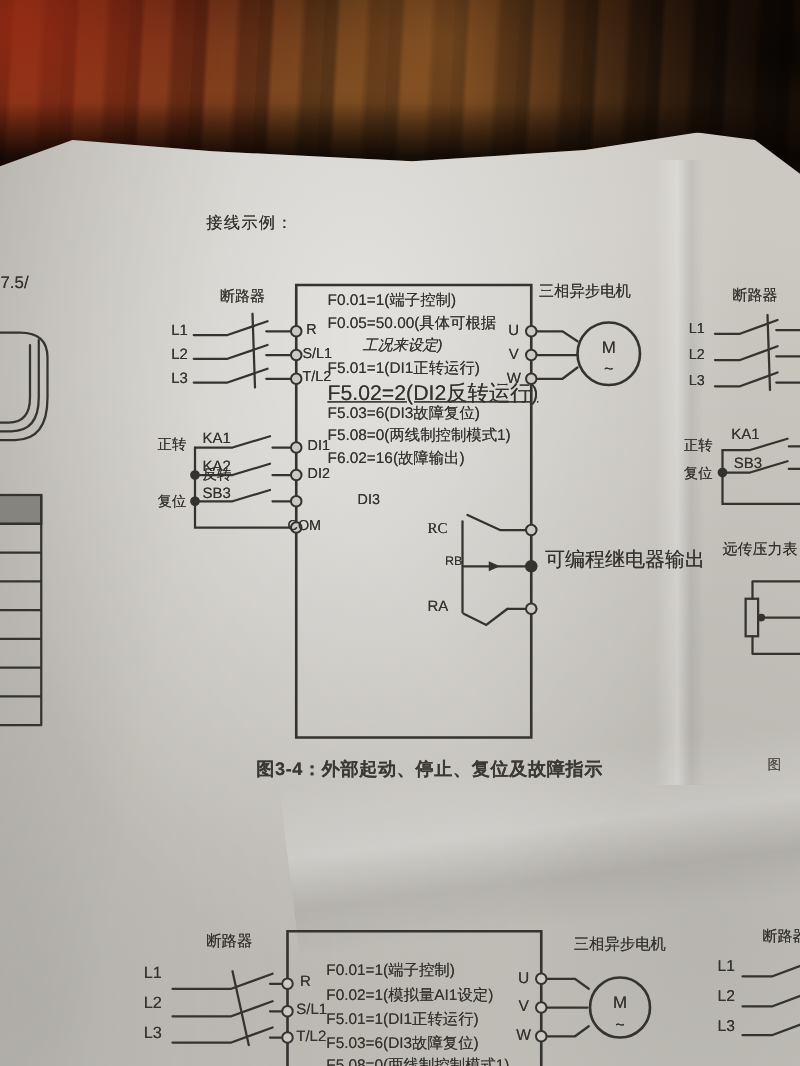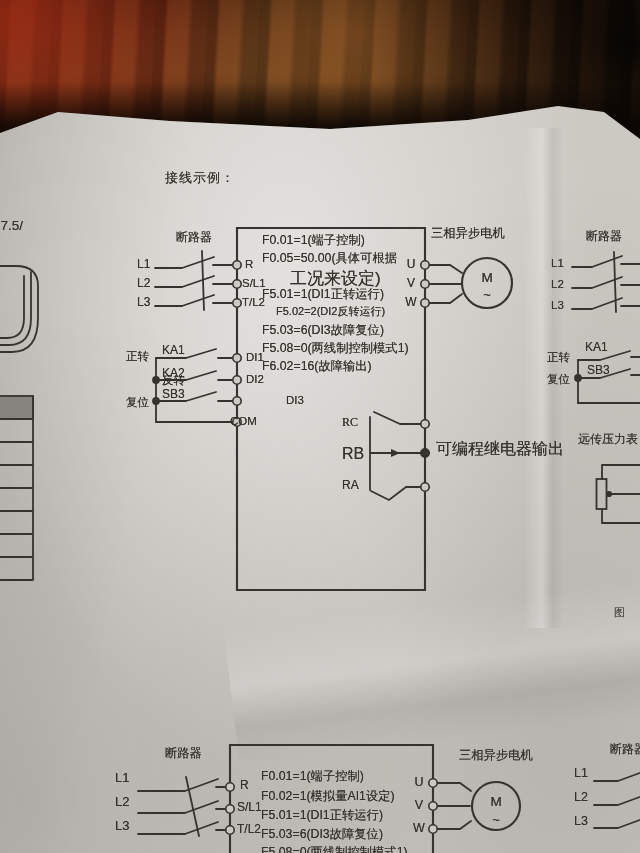--- a/index.html
+++ b/index.html
@@ -154,23 +154,23 @@
   <div class="lbl" style="left:137px;top:258px;font-size:12px;">L1</div>
   <div class="lbl" style="left:137px;top:277px;font-size:12px;">L2</div>
   <div class="lbl" style="left:137px;top:296px;font-size:12px;">L3</div>
 
   <div class="lbl" style="left:245px;top:258px;font-size:11.5px;">R</div>
   <div class="lbl" style="left:242px;top:277px;font-size:11.5px;">S/L1</div>
   <div class="lbl" style="left:242px;top:296px;font-size:11.5px;">T/L2</div>
 
   <div class="lbl" style="left:262px;top:234px;font-size:12.3px;">F0.01=1(端子控制)</div>
   <div class="lbl" style="left:262px;top:252px;font-size:12.3px;">F0.05=50.00(具体可根据</div>
-  <div class="lbl" style="left:290px;top:270px;font-size:17px;">工况来设定)</div>
+  <div class="lbl" style="left:290px;top:270px;font-size:12px;font-style:italic;">工况来设定)</div>
   <div class="lbl" style="left:262px;top:288px;font-size:12.3px;">F5.01=1(DI1正转运行)</div>
-  <div class="lbl" style="left:276px;top:306px;font-size:11px;">F5.02=2(DI2反转运行)</div>
+  <div class="lbl" style="left:262px;top:306px;font-size:17px;text-decoration:underline;">F5.02=2(DI2反转运行)</div>
   <div class="lbl" style="left:262px;top:324px;font-size:12.3px;">F5.03=6(DI3故障复位)</div>
   <div class="lbl" style="left:262px;top:342px;font-size:12.3px;">F5.08=0(两线制控制模式1)</div>
   <div class="lbl" style="left:262px;top:360px;font-size:12.3px;">F6.02=16(故障输出)</div>
 
   <div class="lbl" style="left:246px;top:351px;font-size:11.5px;">DI1</div>
   <div class="lbl" style="left:246px;top:373px;font-size:11.5px;">DI2</div>
   <div class="lbl" style="left:246px;top:394px;font-size:11.5px;padding-left:40px;">DI3</div>
   <div class="lbl" style="left:230px;top:415px;font-size:11.5px;">COM</div>
 
   <div class="lbl" style="left:126px;top:350px;font-size:11.5px;">正转</div>
@@ -181,34 +181,35 @@
   <div class="lbl" style="left:162px;top:388px;font-size:12px;">SB3</div>
 
   <div class="lbl ctr" style="left:403px;top:258px;width:16px;font-size:12px;">U</div>
   <div class="lbl ctr" style="left:403px;top:277px;width:16px;font-size:12px;">V</div>
   <div class="lbl ctr" style="left:403px;top:296px;width:16px;font-size:12px;">W</div>
   <div class="lbl" style="left:431px;top:227px;font-size:12.3px;">三相异步电机</div>
   <div class="lbl ctr" style="left:479px;top:271px;width:16px;font-size:13.5px;">M</div>
   <div class="lbl ctr" style="left:481px;top:288px;width:12px;font-size:13px;">~</div>
 
   <div class="lbl" style="left:342px;top:416px;font-size:12px;font-family:Liberation Serif, serif;">RC</div>
-  <div class="lbl" style="left:342px;top:445px;font-size:16px;text-align:right;">RB</div>
+  <div class="lbl" style="left:356px;top:445px;font-size:10px;text-align:right;">RB</div>
   <div class="lbl" style="left:342px;top:479px;font-size:12px;">RA</div>
   <div class="lbl" style="left:436px;top:440px;font-size:16px;">可编程继电器输出</div>
 
   <div class="lbl" style="left:586px;top:230px;font-size:12px;">断路器</div>
   <div class="lbl" style="left:551px;top:257px;font-size:11.5px;">L1</div>
   <div class="lbl" style="left:551px;top:278px;font-size:11.5px;">L2</div>
   <div class="lbl" style="left:551px;top:299px;font-size:11.5px;">L3</div>
   <div class="lbl" style="left:547px;top:351px;font-size:11.5px;">正转</div>
   <div class="lbl" style="left:585px;top:341px;font-size:12px;">KA1</div>
   <div class="lbl" style="left:547px;top:373px;font-size:11.5px;">复位</div>
   <div class="lbl" style="left:587px;top:364px;font-size:12px;">SB3</div>
   <div class="lbl" style="left:578px;top:433px;font-size:12px;">远传压力表</div>
 
+  <div class="lbl cap" style="left:205px;top:609px;font-size:14.5px;">图3-4：外部起动、停止、复位及故障指示</div>
   <div class="lbl" style="left:614px;top:607px;font-size:11px;color:#55534e;">图</div>
   <div class="lbl" style="left:-15px;top:219px;font-size:13.5px;">3~7.5/</div>
 
   <div class="lbl" style="left:165px;top:747px;font-size:12.3px;">断路器</div>
   <div class="lbl" style="left:115px;top:771px;font-size:13px;">L1</div>
   <div class="lbl" style="left:115px;top:795px;font-size:13px;">L2</div>
   <div class="lbl" style="left:115px;top:819px;font-size:13px;">L3</div>
   <div class="lbl" style="left:240px;top:779px;font-size:12px;">R</div>
   <div class="lbl" style="left:237px;top:801px;font-size:12px;">S/L1</div>
   <div class="lbl" style="left:237px;top:823px;font-size:12px;">T/L2</div>

